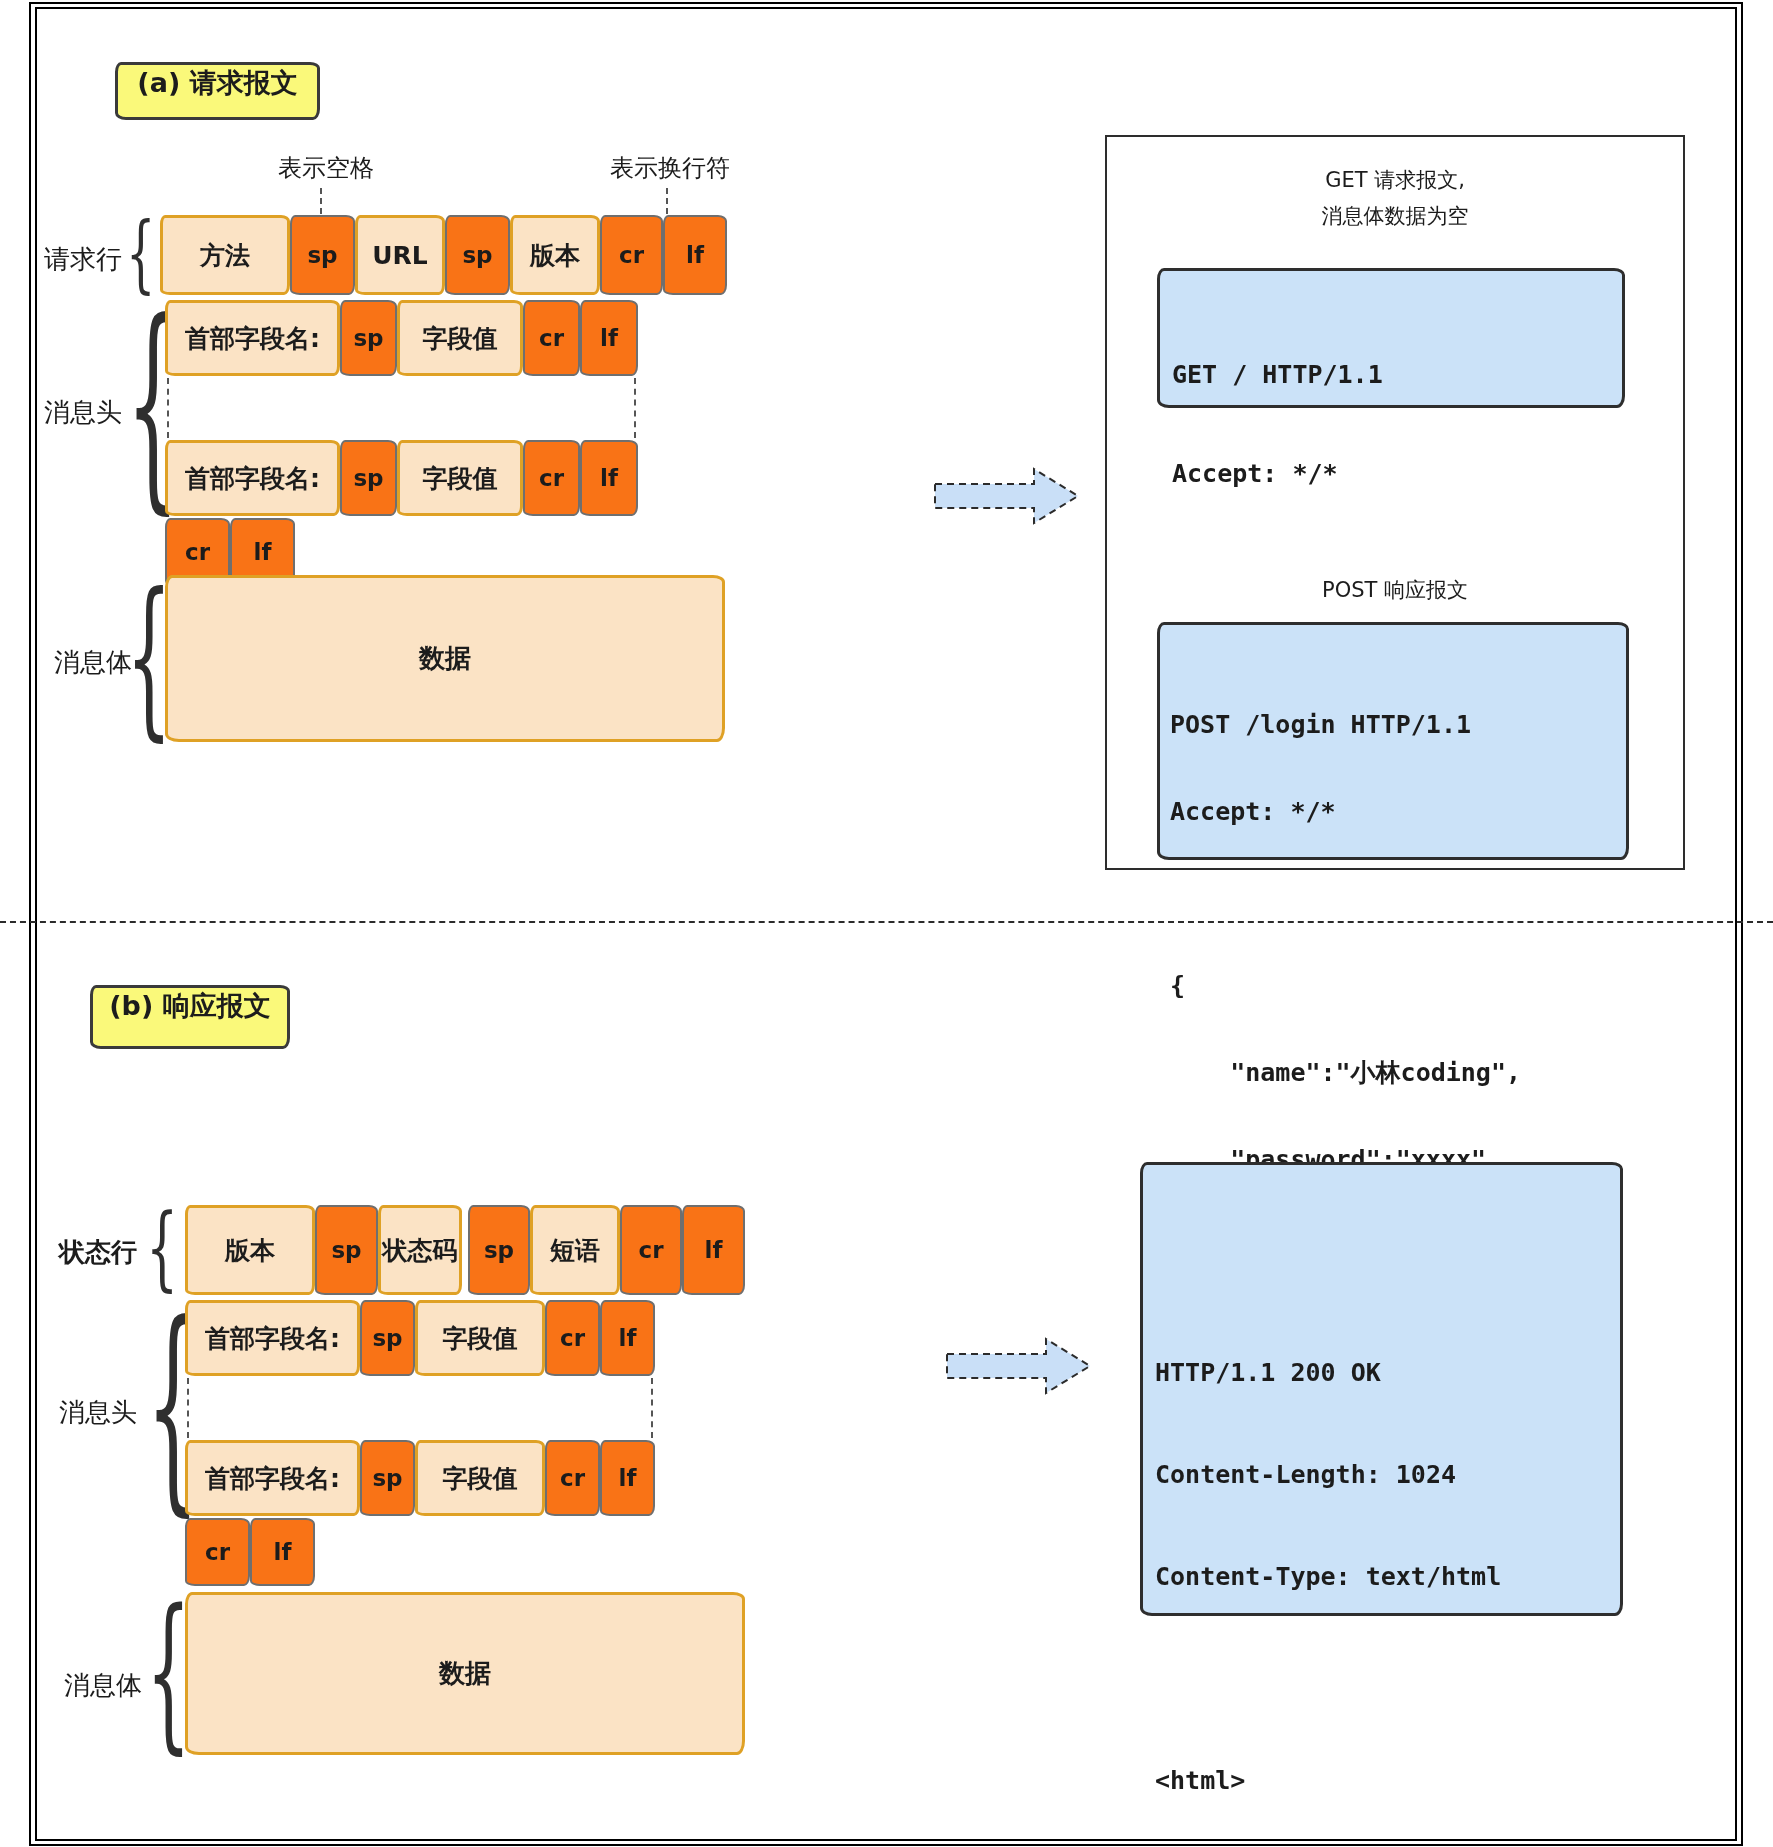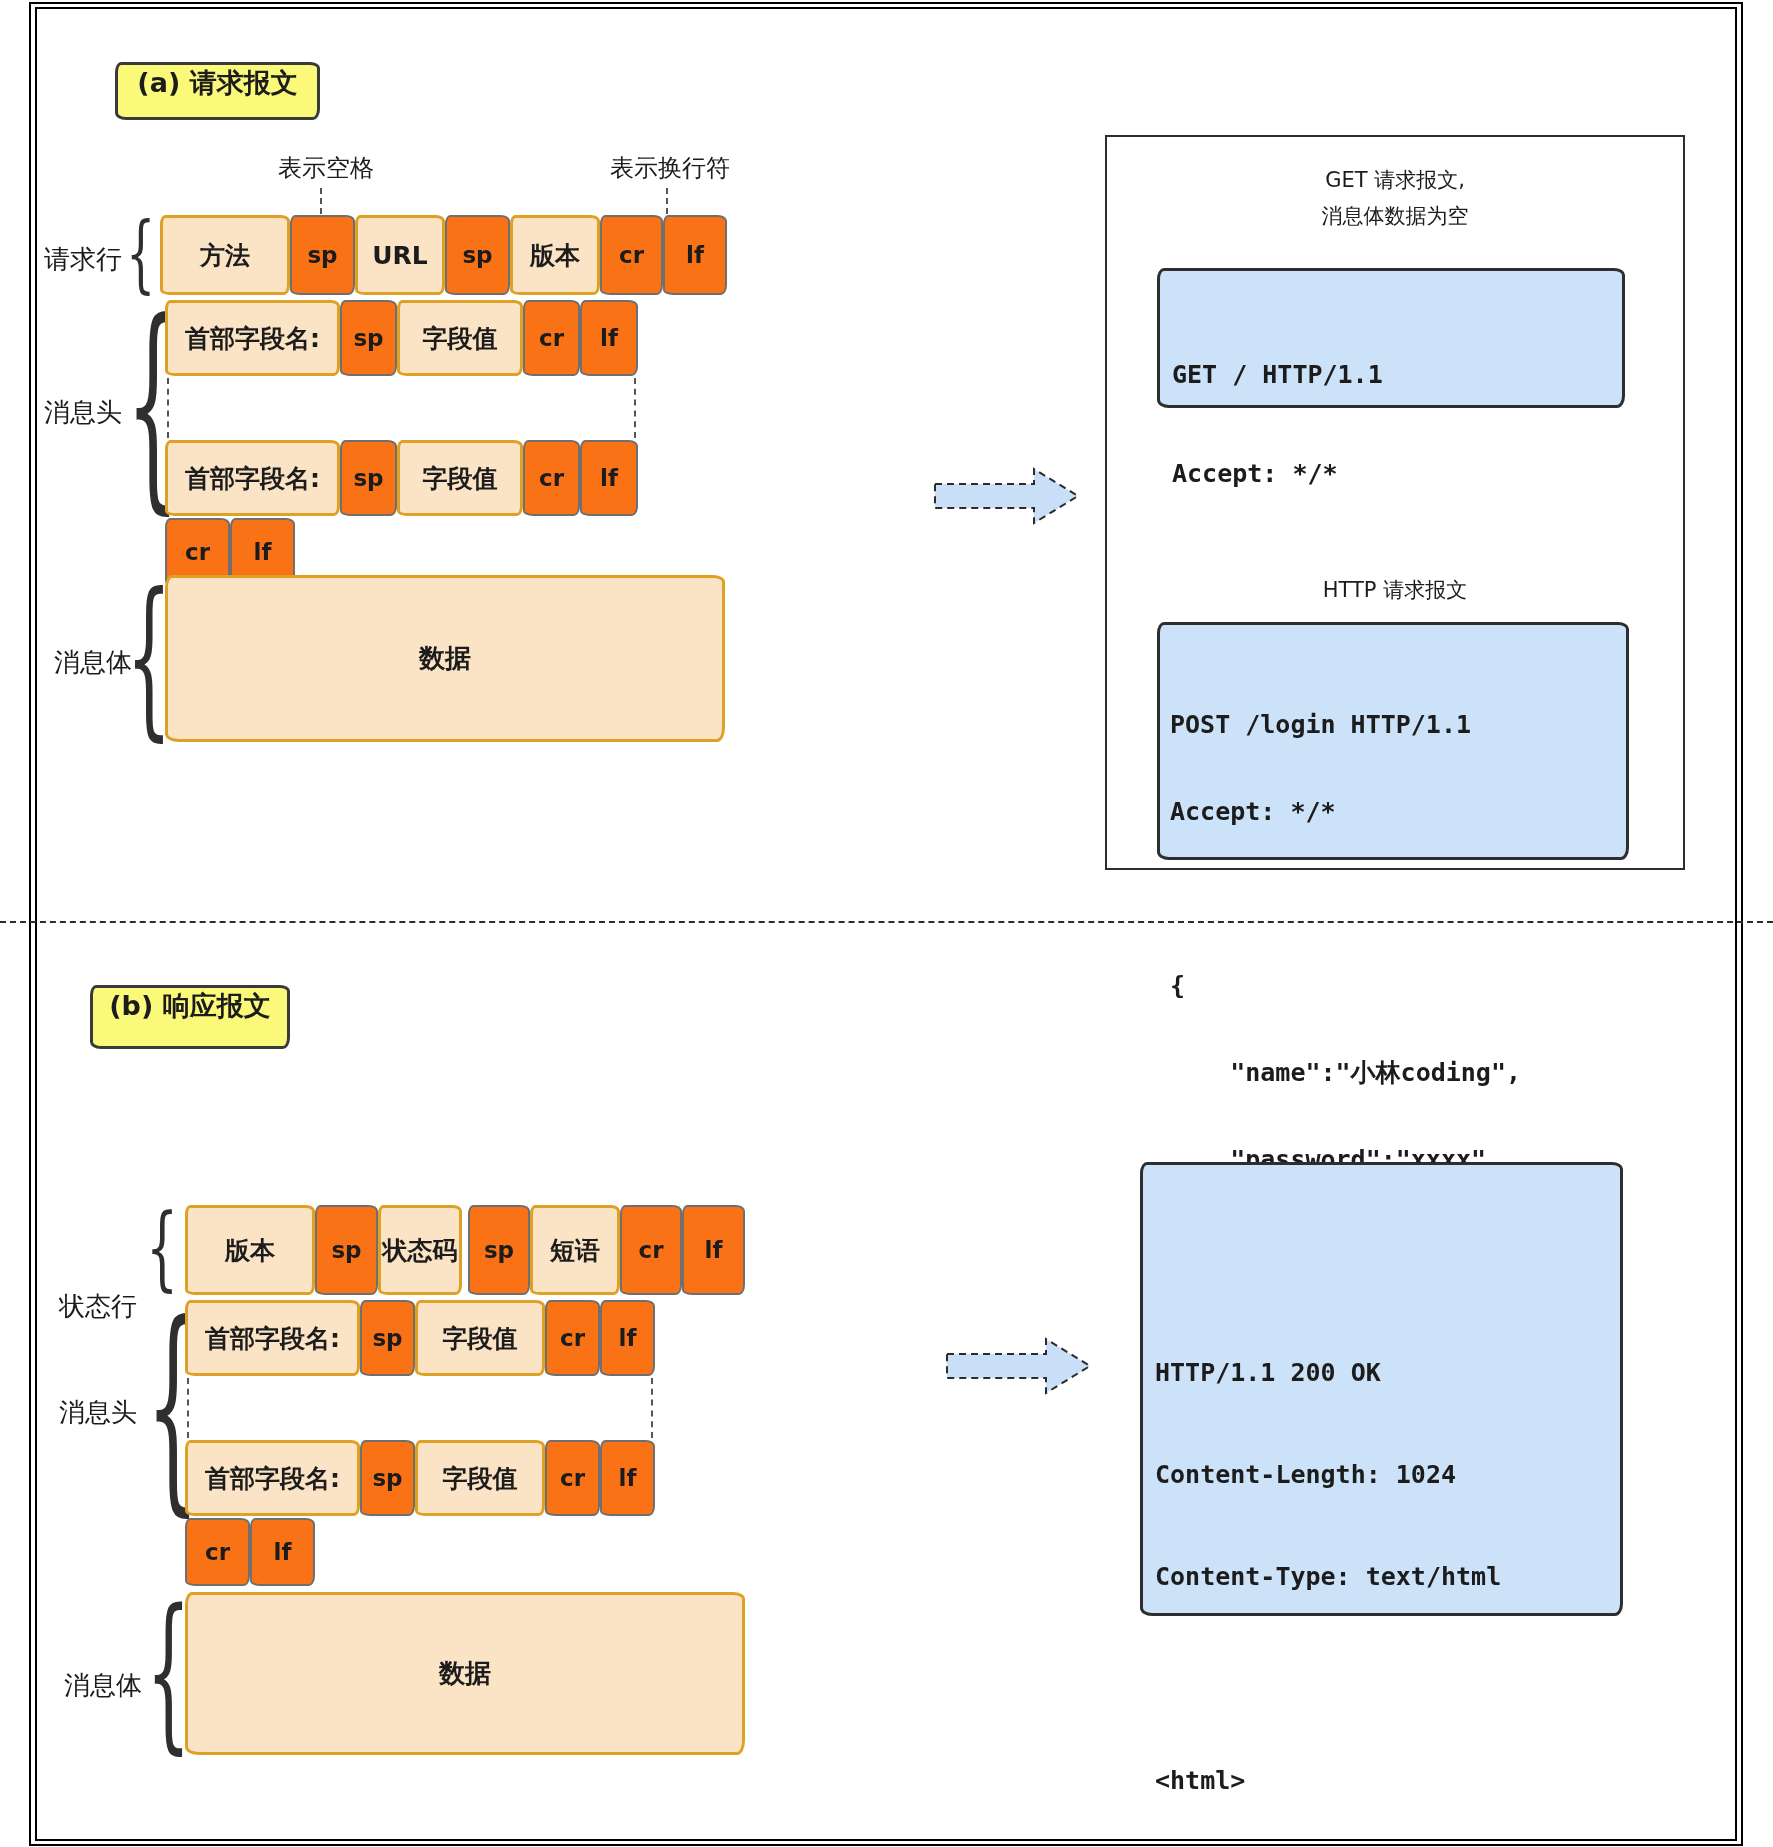--- a/index.html
+++ b/index.html
@@ -92,39 +92,39 @@
   <div class="ptitle" style="left:1135px;top:162px;width:520px;">
     <div>GET 请求报文,</div>
     <div>消息体数据为空</div>
   </div>
   <div class="bluebox" style="left:1157px;top:268px;width:468px;height:140px;"></div>
   <div class="code" style="left:1172px;top:292px;">
     <div>GET / HTTP/1.1</div>
     <div>Accept: */*</div>
   </div>
 
-  <div class="ptitle" style="left:1135px;top:572px;width:520px;">HTTP 请求报文</div>
+  <div class="ptitle" style="left:1135px;top:572px;width:520px;">POST 响应报文</div>
   <div class="bluebox" style="left:1157px;top:622px;width:472px;height:238px;"></div>
   <div class="code" style="left:1170px;top:652px;line-height:29px;">
     <div>POST /login HTTP/1.1</div>
     <div>Accept: */*</div>
     <div>&nbsp;</div>
     <div>{</div>
     <div>    "name":"小林coding",</div>
     <div>    "password":"xxxx"</div>
     <div>}</div>
   </div>
 
   <div class="divider" style="top:921px;"></div>
 
   <div class="ylabel" style="left:90px;top:985px;width:200px;height:64px;">
     <span>(b) 响应报文</span>
   </div>
 
-  <div class="rowlbl" style="left:55px;top:1289px;width:82px;">状态行</div>
+  <div class="rowlbl" style="left:55px;top:1235px;width:82px;font-weight:bold;">状态行</div>
   <div class="brace" style="left:146px;top:1203px;font-size:92px;line-height:90px;transform:scaleX(.55);">{</div>
   <div class="cell o" style="left:185px;top:1205px;width:130px;height:90px;">版本</div>
   <div class="cell" style="left:315px;top:1205px;width:63px;height:90px;">sp</div>
   <div class="cell o" style="left:378px;top:1205px;width:84px;height:90px;text-align:right;">状态码</div>
   <div class="cell" style="left:468px;top:1205px;width:62px;height:90px;">sp</div>
   <div class="cell o" style="left:530px;top:1205px;width:90px;height:90px;">短语</div>
   <div class="cell" style="left:620px;top:1205px;width:62px;height:90px;">cr</div>
   <div class="cell" style="left:682px;top:1205px;width:63px;height:90px;">lf</div>
 
   <div class="rowlbl" style="left:55px;top:1395px;width:82px;">消息头</div>

